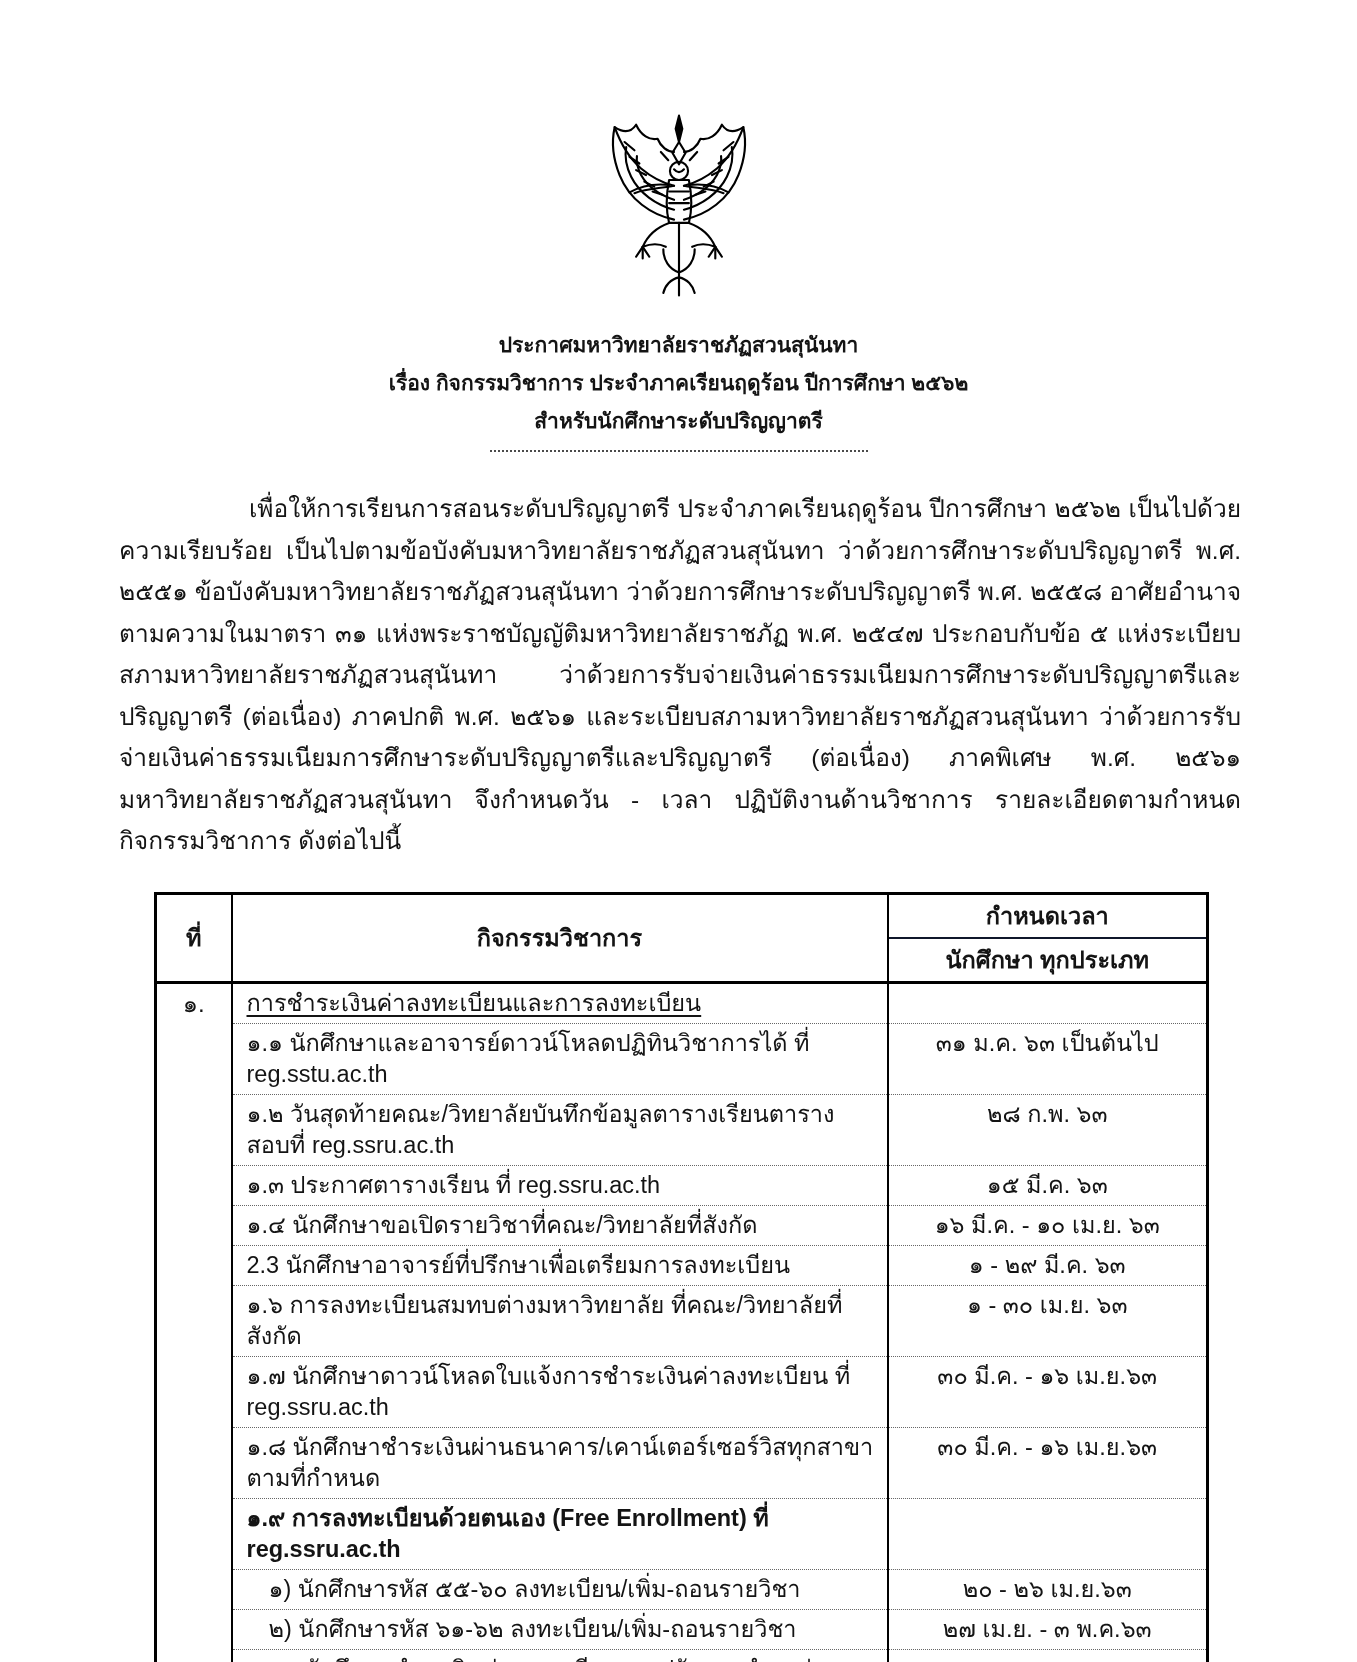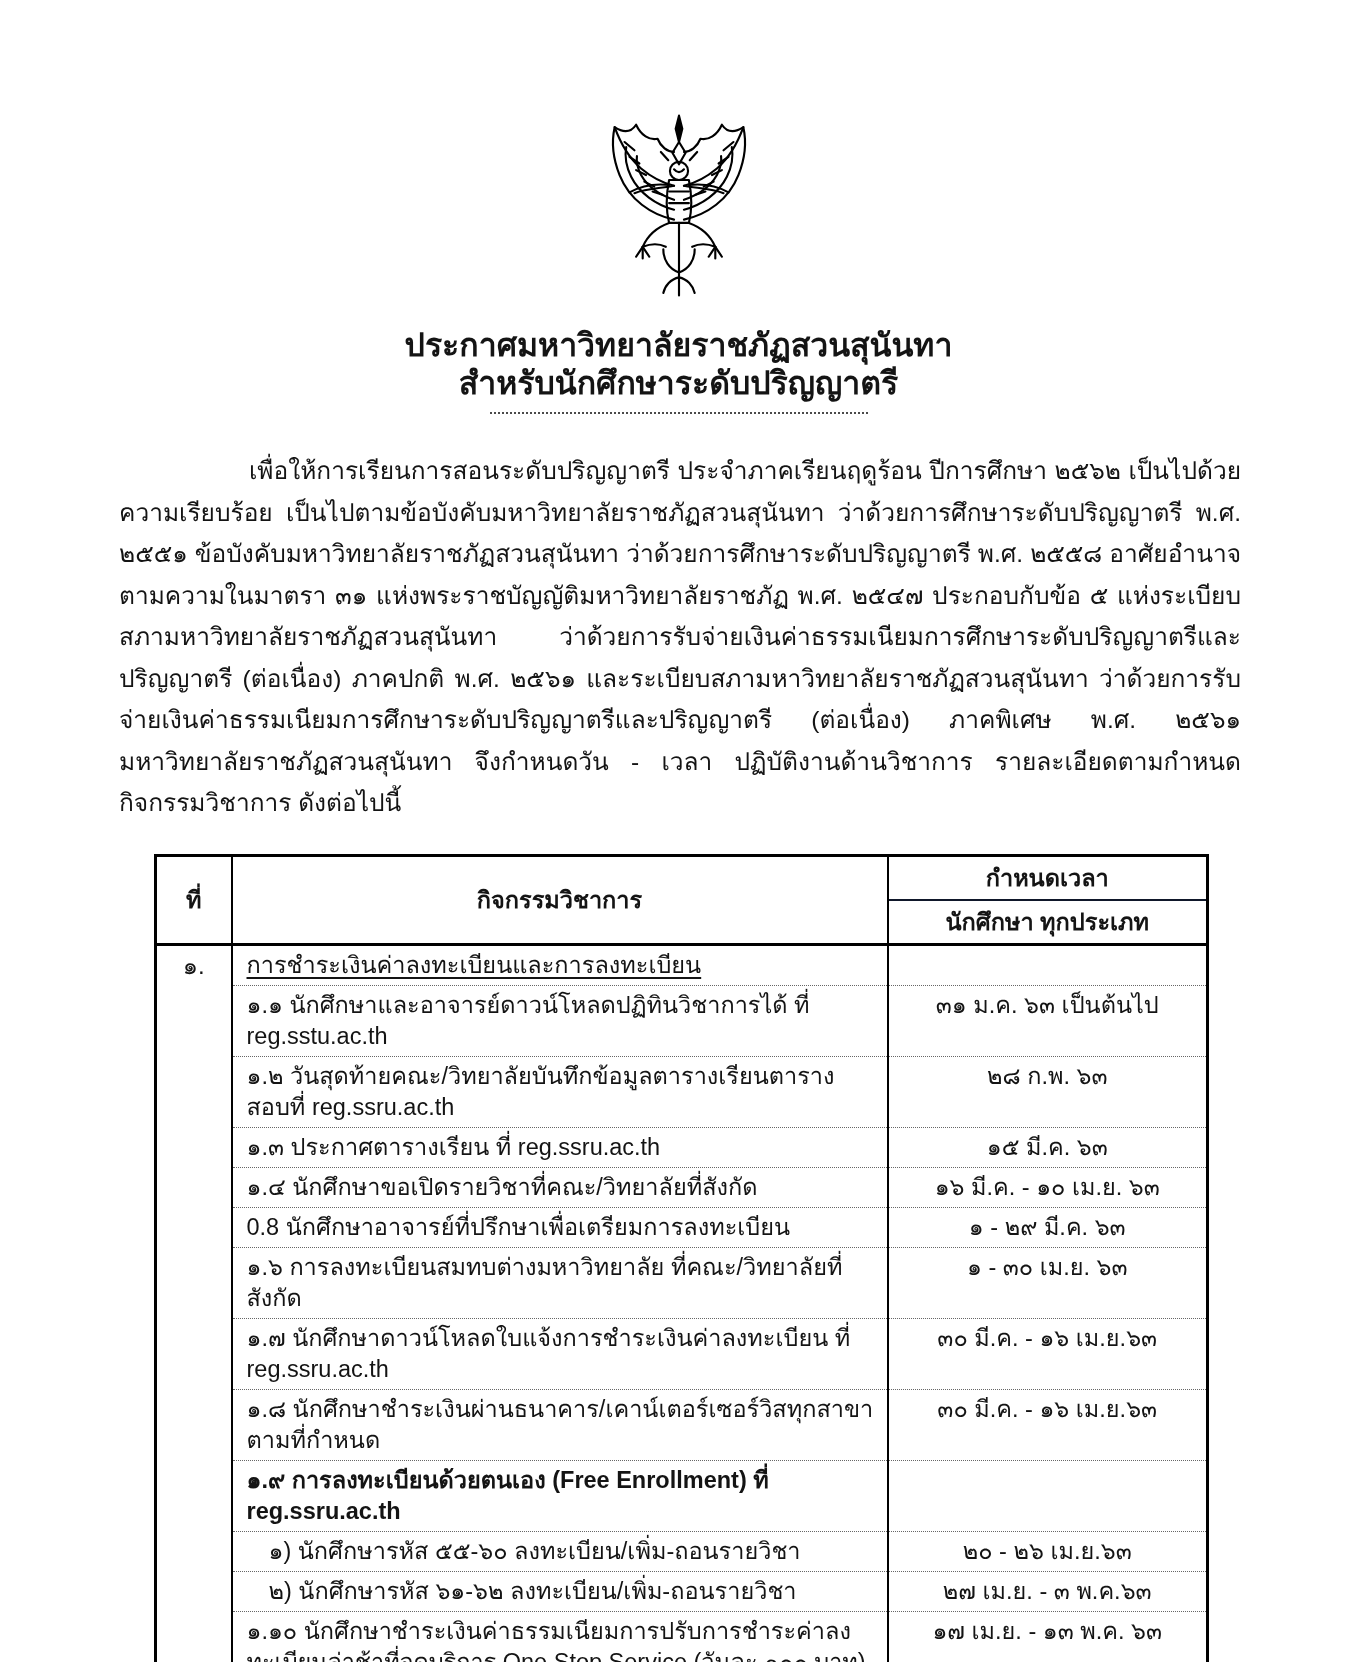--- a/index.html
+++ b/index.html
@@ -15,21 +15,21 @@
   .emblem-wrap {
     margin:112px auto 0 auto;
     width:190px; height:202px;
     display:flex; align-items:center; justify-content:center;
   }
   .title-block {
     margin-top:12px;
     text-align:center;
   }
   .title-line {
-    font-size:32px;
+    font-size:21px;
     font-weight:700;
     line-height:38px;
   }
   .dotted-sep {
     width:378px;
     margin:8px auto 0 auto;
     border-bottom:2px dotted #4a4a4a;
     height:2px;
   }
   .body-paragraph {
@@ -130,20 +130,21 @@
         <path d="M110 192 C122 188 129 177 129 164"></path>
         <path d="M110 198 C100 200 93 208 91 217"></path>
         <path d="M110 198 C120 200 127 208 129 217"></path>
         <path d="M110 198 L110 220"></path>
       </g>
     </svg>
   </div>
 
   <div class="title-block">
     <div class="title-line">ประกาศมหาวิทยาลัยราชภัฏสวนสุนันทา</div>
+    <div class="title-line">เรื่อง  กิจกรรมวิชาการ  ประจำภาคเรียนฤดูร้อน ปีการศึกษา ๒๕๖๒</div>
     <div class="title-line">สำหรับนักศึกษาระดับปริญญาตรี</div>
     <div class="dotted-sep"></div>
   </div>
 
   <p class="body-paragraph">เพื่อให้การเรียนการสอนระดับปริญญาตรี ประจำภาคเรียนฤดูร้อน  ปีการศึกษา ๒๕๖๒  เป็นไปด้วยความเรียบร้อย   เป็นไปตามข้อบังคับมหาวิทยาลัยราชภัฏสวนสุนันทา ว่าด้วยการศึกษาระดับปริญญาตรี พ.ศ. ๒๕๕๑  ข้อบังคับมหาวิทยาลัยราชภัฏสวนสุนันทา ว่าด้วยการศึกษาระดับปริญญาตรี พ.ศ. ๒๕๕๘ อาศัยอำนาจตามความในมาตรา ๓๑ แห่งพระราชบัญญัติมหาวิทยาลัยราชภัฏ พ.ศ. ๒๕๔๗ ประกอบกับข้อ ๕ แห่งระเบียบสภามหาวิทยาลัยราชภัฏสวนสุนันทา ว่าด้วยการรับจ่ายเงินค่าธรรมเนียมการศึกษาระดับปริญญาตรีและปริญญาตรี (ต่อเนื่อง) ภาคปกติ พ.ศ. ๒๕๖๑ และระเบียบสภามหาวิทยาลัยราชภัฏสวนสุนันทา ว่าด้วยการรับจ่ายเงินค่าธรรมเนียมการศึกษาระดับปริญญาตรีและปริญญาตรี (ต่อเนื่อง) ภาคพิเศษ พ.ศ. ๒๕๖๑ มหาวิทยาลัยราชภัฏสวนสุนันทา จึงกำหนดวัน - เวลา  ปฏิบัติงานด้านวิชาการ  รายละเอียดตามกำหนดกิจกรรมวิชาการ ดังต่อไปนี้</p>
 
   <table class="doc-table">
     <colgroup>
       <col style="width:76px">
       <col style="width:656px">
@@ -175,21 +176,21 @@
         </tr>
         <tr>
           <td class="col-activity style-normal rsep">๑.๓ ประกาศตารางเรียน ที่ reg.ssru.ac.th</td>
           <td class="col-date rsep">๑๕ มี.ค. ๖๓</td>
         </tr>
         <tr>
           <td class="col-activity style-normal rsep">๑.๔ นักศึกษาขอเปิดรายวิชาที่คณะ/วิทยาลัยที่สังกัด</td>
           <td class="col-date rsep">๑๖ มี.ค. - ๑๐ เม.ย. ๖๓</td>
         </tr>
         <tr>
-          <td class="col-activity style-normal rsep">0.8 นักศึกษาอาจารย์ที่ปรึกษาเพื่อเตรียมการลงทะเบียน</td>
+          <td class="col-activity style-normal rsep">2.3 นักศึกษาอาจารย์ที่ปรึกษาเพื่อเตรียมการลงทะเบียน</td>
           <td class="col-date rsep">๑ - ๒๙ มี.ค. ๖๓</td>
         </tr>
         <tr>
           <td class="col-activity style-normal rsep">๑.๖ การลงทะเบียนสมทบต่างมหาวิทยาลัย ที่คณะ/วิทยาลัยที่สังกัด</td>
           <td class="col-date rsep">๑ - ๓๐ เม.ย. ๖๓</td>
         </tr>
         <tr>
           <td class="col-activity style-normal rsep">๑.๗ นักศึกษาดาวน์โหลดใบแจ้งการชำระเงินค่าลงทะเบียน ที่ reg.ssru.ac.th</td>
           <td class="col-date rsep">๓๐ มี.ค. - ๑๖ เม.ย.๖๓</td>
         </tr>

